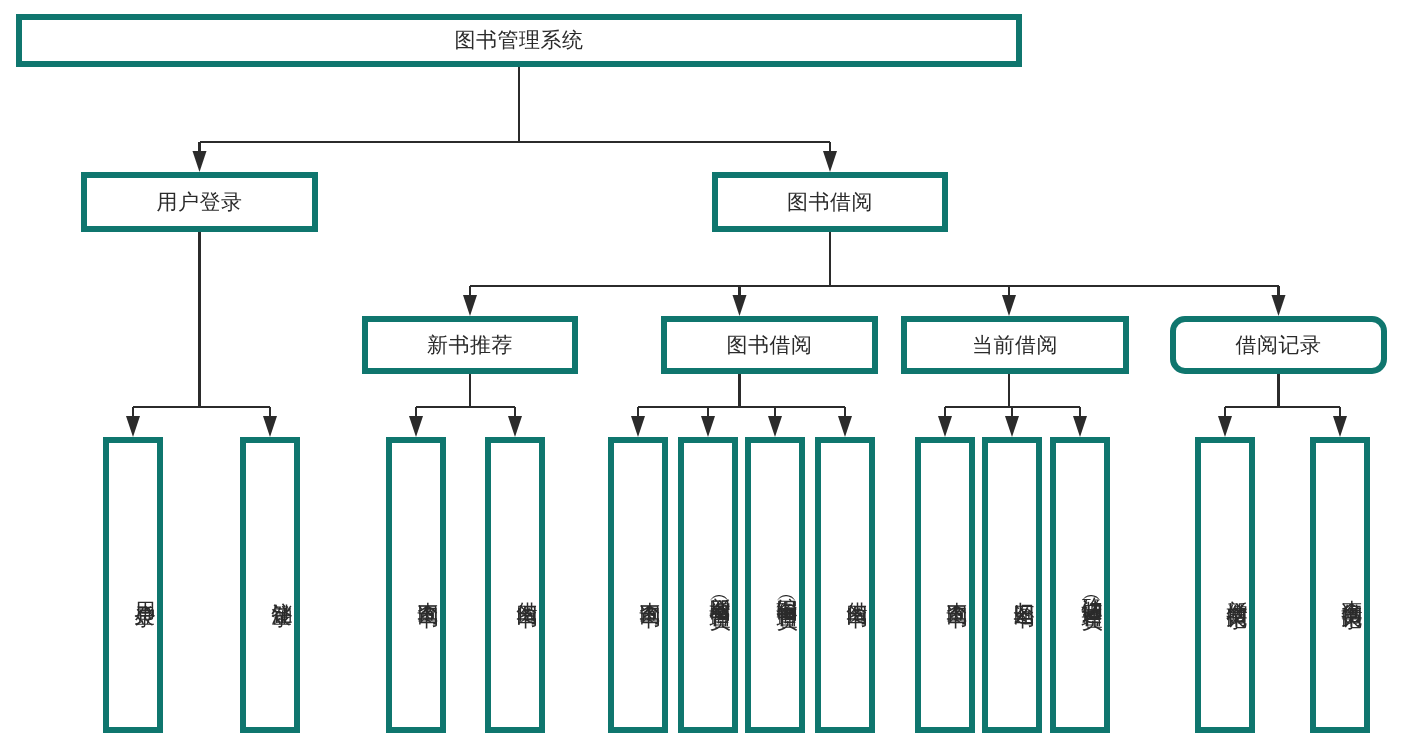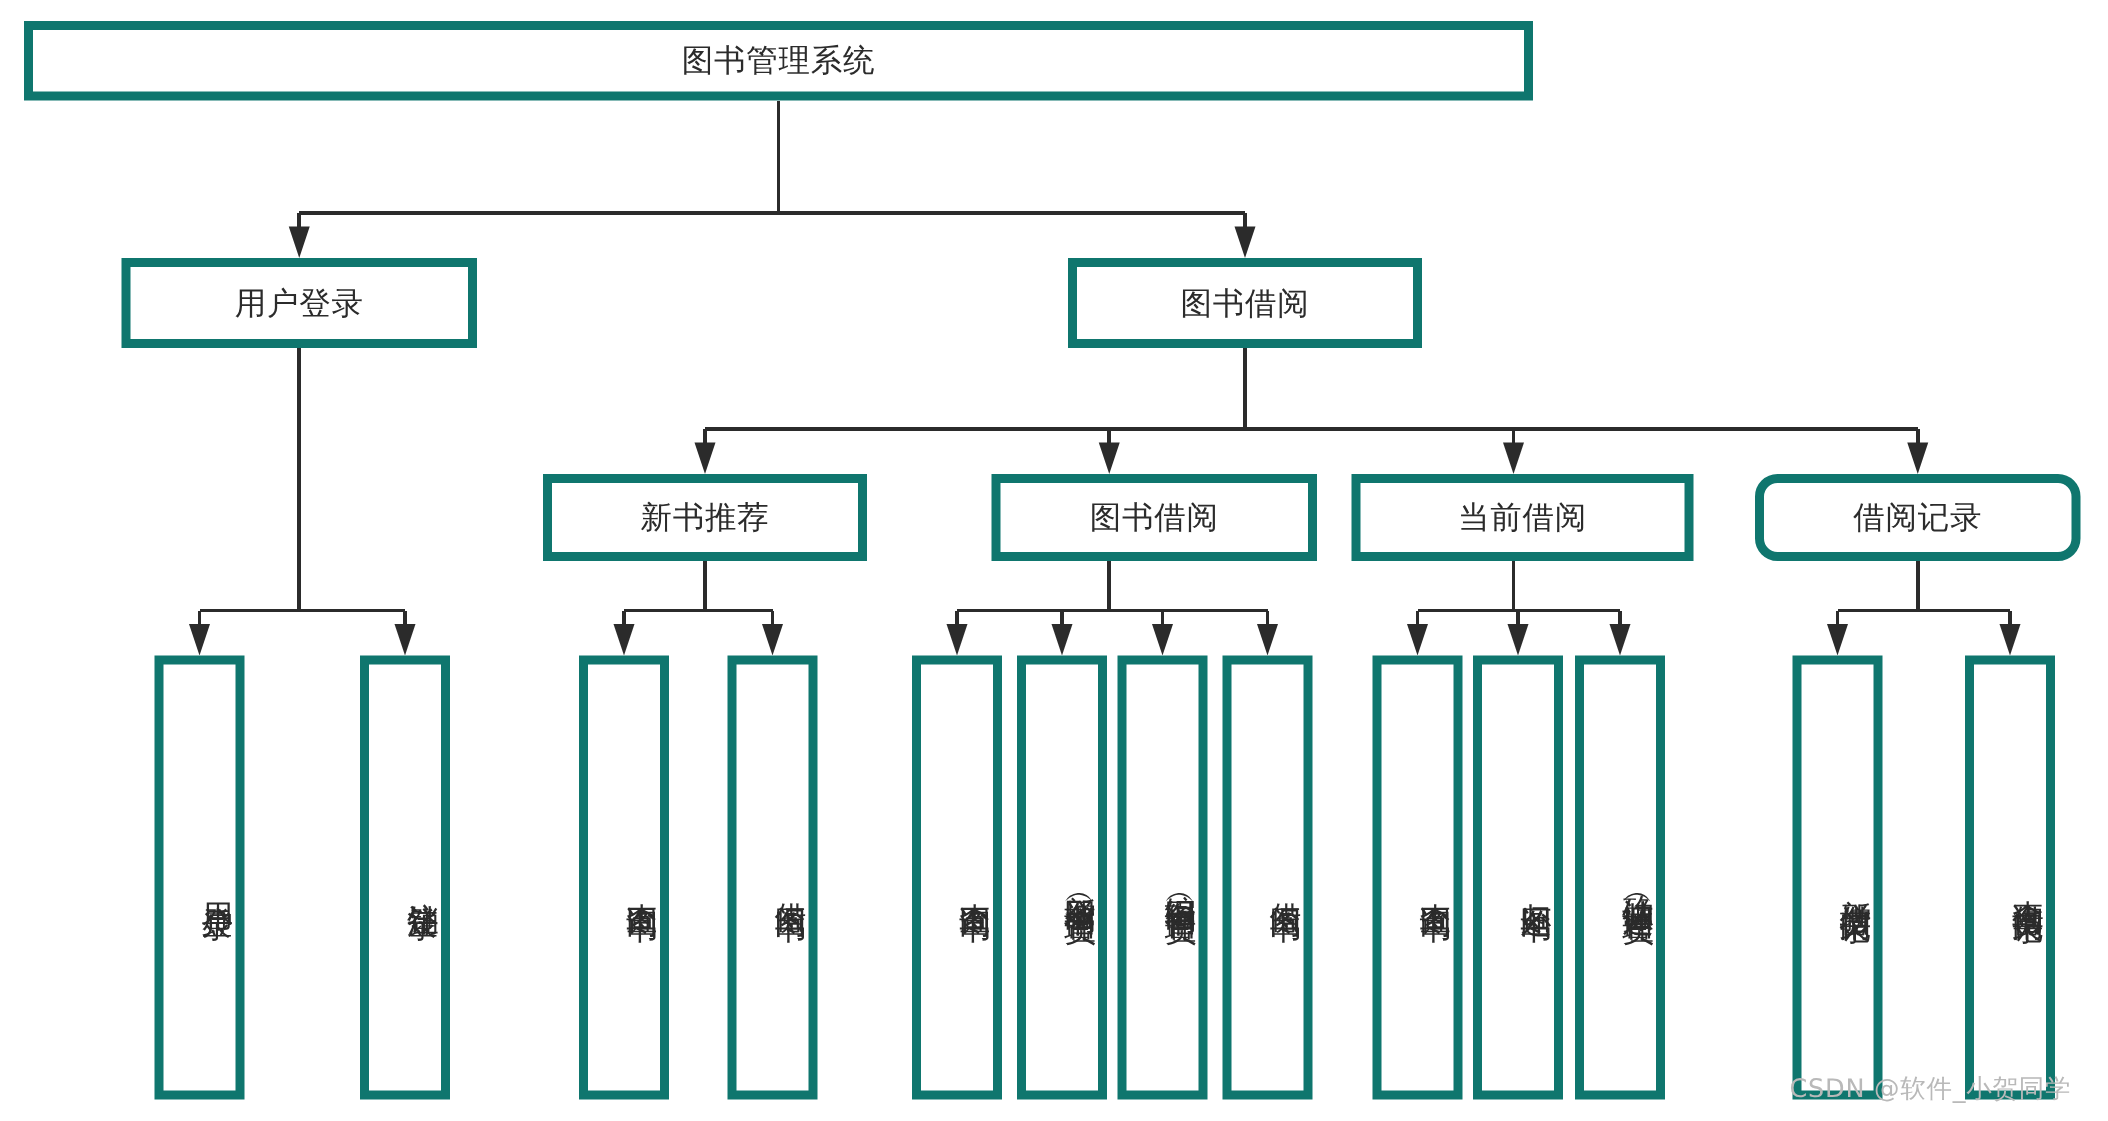--- a/index.html
+++ b/index.html
@@ -181,14 +181,13 @@
         <span>确认归还（管理员）</span>
       </div>
       <div class="node vert" style="left: 1195px; top: 437px; width: 60px; height: 296px;">
         <span>新增借阅记录</span>
       </div>
       <div class="node vert" style="left: 1310px; top: 437px; width: 60px; height: 296px;">
         <span>查询借阅记录</span>
       </div>
     </div>
 
-  <div id="watermark">CSDN @软件_小贺同学</div>
 </div>
 
 </body></html>

